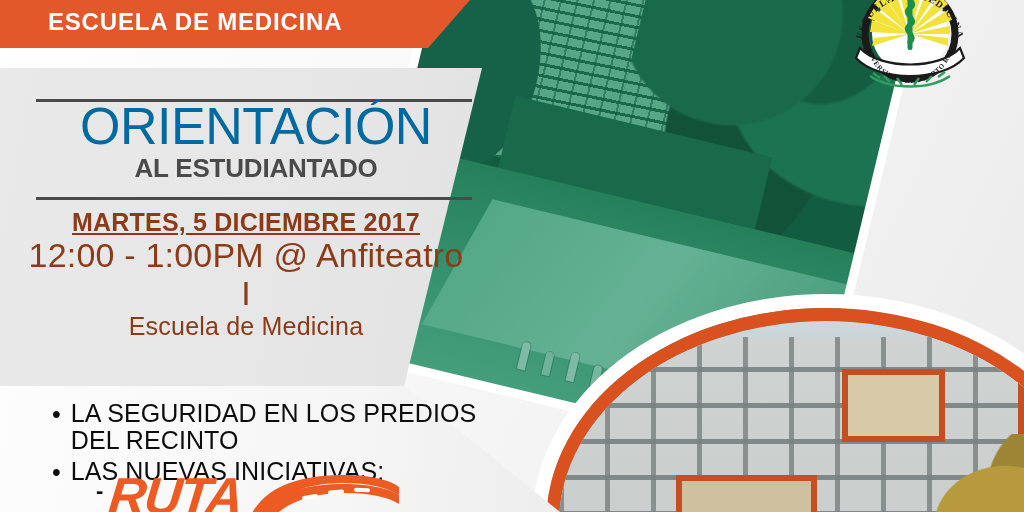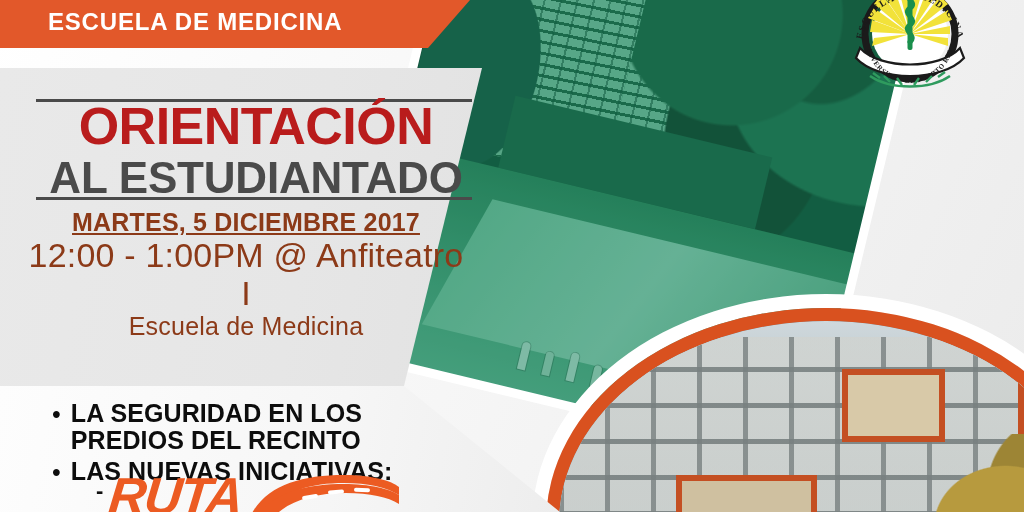--- a/index.html
+++ b/index.html
@@ -67,42 +67,42 @@
   
   .light-panel{position:absolute;left:0;top:386px;width:560px;height:126px;
       background:linear-gradient(100deg,#fdfdfd 0%,#f6f6f6 60%,#ededed 100%);
       clip-path:polygon(0 0,404px 0,560px 126px,0 126px);}
 
   
   .rule{position:absolute;left:36px;width:436px;height:3px;background:#4a4a4a;}
   .rule-top{top:99px;}
   .rule-bot{top:197px;}
   .title-1{position:absolute;left:36px;top:100px;width:440px;text-align:center;
-      color:#b91c1c;font-size:52px;font-weight:700;letter-spacing:-.5px;line-height:1.02;}
+      color:#0369a1;font-size:52px;font-weight:400;letter-spacing:-.5px;line-height:1.02;}
   .title-2{position:absolute;left:36px;top:155px;width:440px;text-align:center;
-      color:#4a4a4a;font-size:44px;font-weight:700;letter-spacing:-.2px;line-height:1.05;}
+      color:#4a4a4a;font-size:26px;font-weight:700;letter-spacing:-.2px;line-height:1.05;}
 
   
   .datelines{position:absolute;left:20px;top:208px;width:452px;text-align:center;
       color:#8c3a18;line-height:1.12;}
   .dateline-1{font-size:25px;font-weight:600;letter-spacing:.2px;text-decoration:underline;}
   .dateline-2{font-size:34px;font-weight:500;letter-spacing:.2px;}
   .dateline-3{font-size:25px;font-weight:500;letter-spacing:.2px;}
 
   
   .speaker{position:absolute;left:20px;top:308px;width:440px;text-align:center;
       color:#2b2b2b;line-height:1.15;}
   .speaker-name{font-size:23px;font-weight:700;letter-spacing:.1px;}
   .speaker-role1,.speaker-role2{font-size:21px;font-weight:400;}
 
   
   .bullets{position:absolute;left:52px;top:400px;width:430px;color:#0d0d0d;}
   .bullet{display:flex;align-items:flex-start;gap:10px;line-height:1.06;}
   .bullet .dot{font-size:25px;line-height:1;margin-top:2px;}
-  .bullet .btxt{font-size:25px;font-weight:700;letter-spacing:.1px;}
+  .bullet .btxt{font-size:25px;font-weight:400;letter-spacing:.1px;}
   .bullet + .bullet{margin-top:5px;}
 
   
   .ruta-row{position:absolute;left:96px;top:470px;display:flex;align-items:center;gap:6px;}
   .ruta-dash{color:#111;font-size:22px;font-weight:700;line-height:1;margin-top:-10px;}
   .ruta-word{color:#ec5b22;font-size:52px;font-weight:700;font-style:italic;
       letter-spacing:-2px;line-height:1;transform:skewX(-6deg);}
   .ruta-swoosh{position:relative;width:150px;height:46px;margin-left:2px;}
   .ruta-swoosh svg{position:absolute;left:0;top:0;}
 

